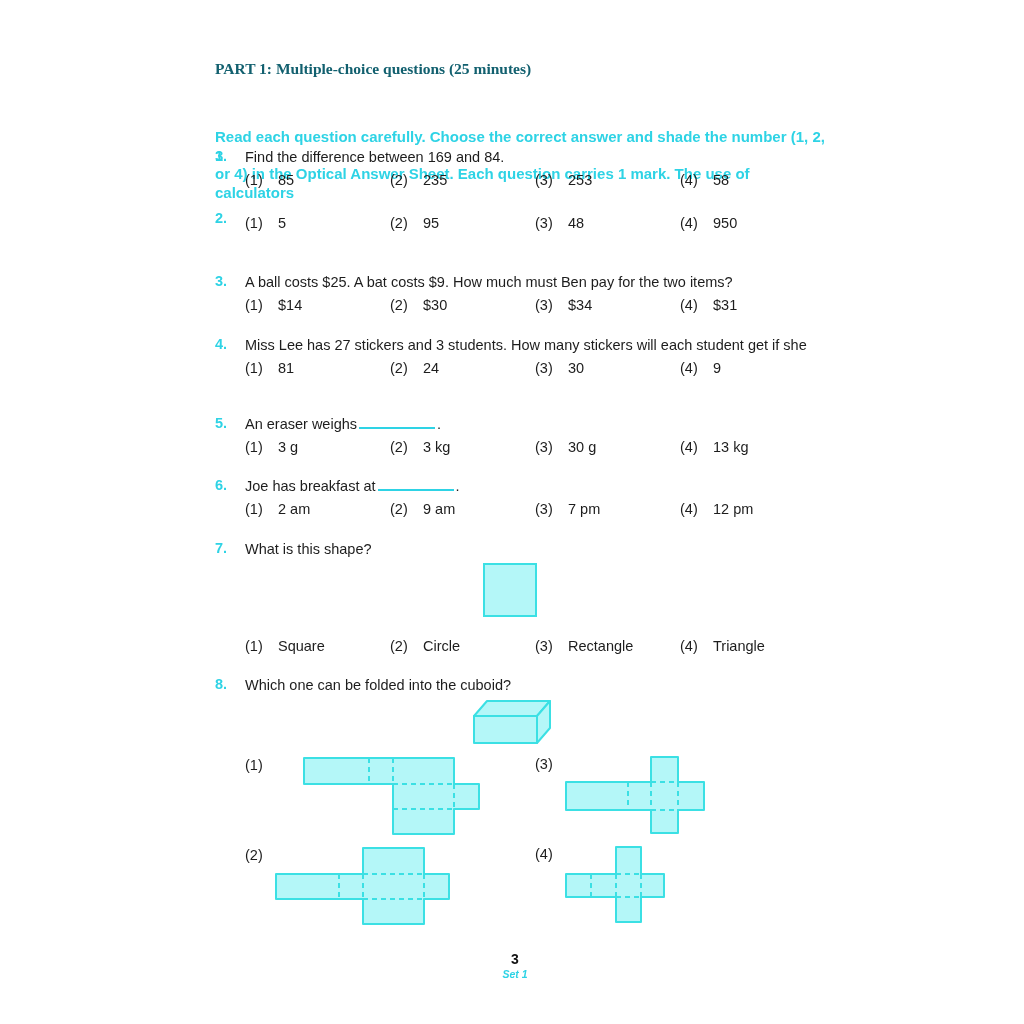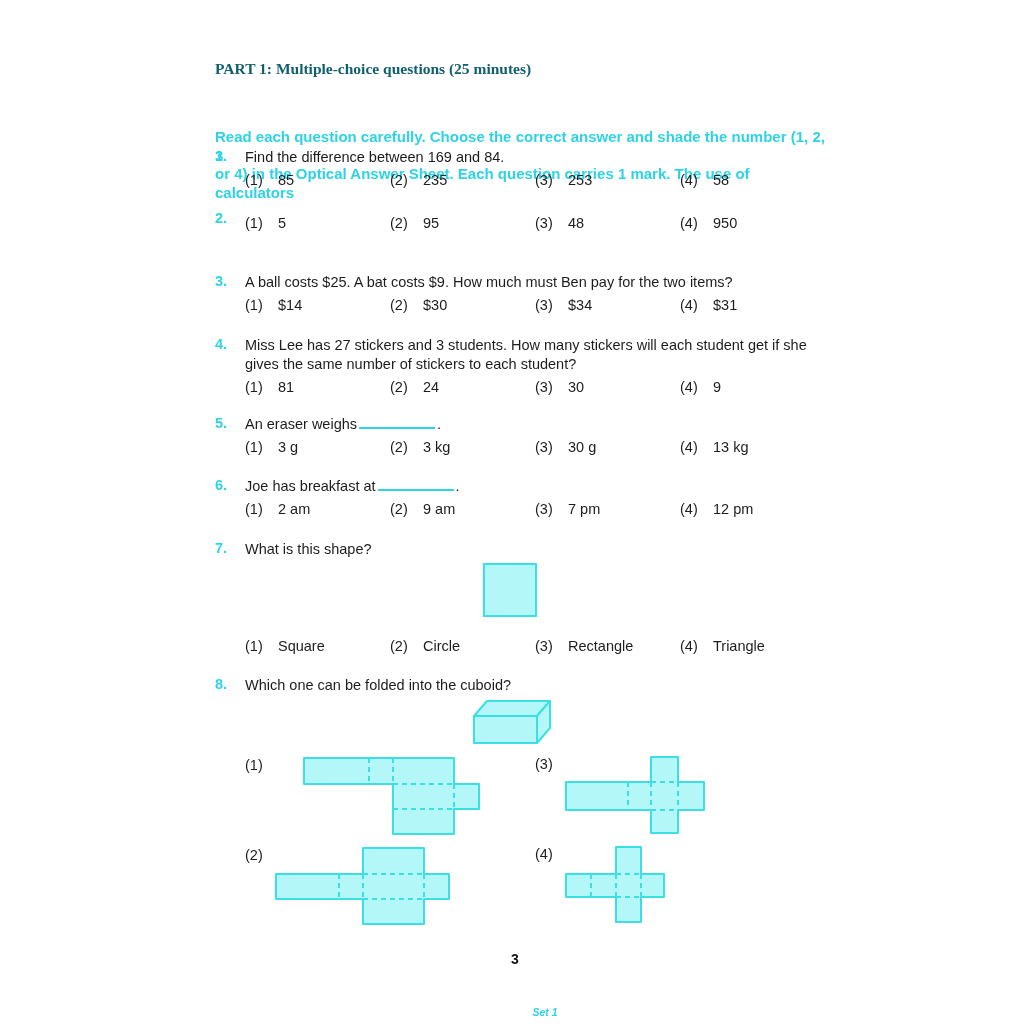--- a/index.html
+++ b/index.html
@@ -32,21 +32,21 @@
   .q7 .options{margin-top:21px;}
 
   .cuboid-wrap{margin-left:227px;margin-top:4px;height:50px;}
   .net-group{position:absolute;display:flex;align-items:flex-start;}
   .net-label{width:30px;flex:0 0 30px;font-size:14.5px;color:var(--ink);}
   .net-face{fill:var(--shape-fill);stroke:var(--shape-stroke);stroke-width:2;stroke-linejoin:round;}
   .net-dash{fill:none;stroke:var(--shape-stroke);stroke-width:2;stroke-dasharray:5 4;}
 
   .footer-left{position:absolute;left:215px;top:959px;font-size:9.5px;line-height:11.5px;color:#333;}
   .footer-page{position:absolute;left:495px;top:951px;width:40px;text-align:center;font-size:14px;font-weight:bold;color:#111;}
-  .footer-set{position:absolute;left:525px;top:968px;width:40px;text-align:center;font-size:10.5px;font-weight:bold;font-style:italic;color:var(--accent);margin-top:38px;}
+  .footer-set{position:absolute;left:495px;top:968px;width:40px;text-align:center;font-size:10.5px;font-weight:bold;font-style:italic;color:var(--accent);}
 
   .q1{top:148px;} .q2{top:210px;} .q3{top:273px;} .q4{top:336px;}
   .q5{top:415px;} .q6{top:477px;} .q7{top:540px;} .q8{top:676px;}
   .net1{left:245px;top:757px;} .net3{left:535px;top:756px;}
   .net2{left:245px;top:847px;} .net4{left:535px;top:846px;}
 </style>
 </head>
 <body>
 
 <div class="page">
@@ -130,21 +130,20 @@
           </div>
       </div>
     </div>
   </div>
 
   <div class="question q4">
     <div class="qnum">4.</div>
     <div class="qbody">
       <div class="qtext">
         <div>Miss Lee has 27 stickers and 3 students. How many stickers will each student get if she</div>
-        <div>gives the same number of stickers to each student?</div>
       </div>
       <div class="options">
         <div class="option">
             <span class="opt-label">(1)</span>
             <span class="opt-value">81</span>
           </div>
         <div class="option">
             <span class="opt-label">(2)</span>
             <span class="opt-value">24</span>
           </div>

